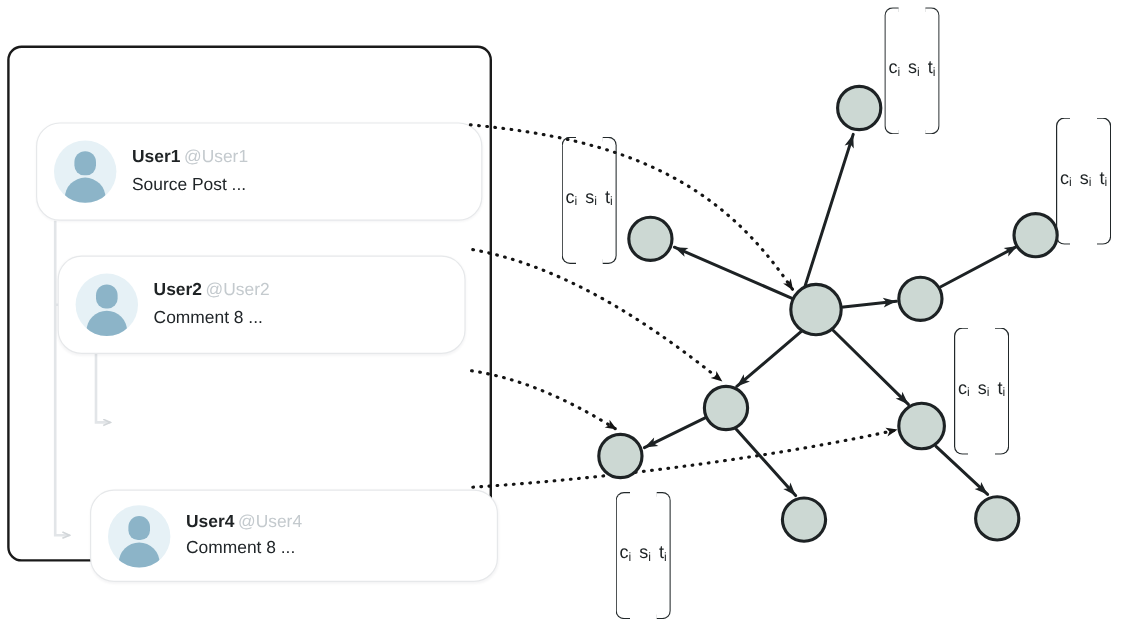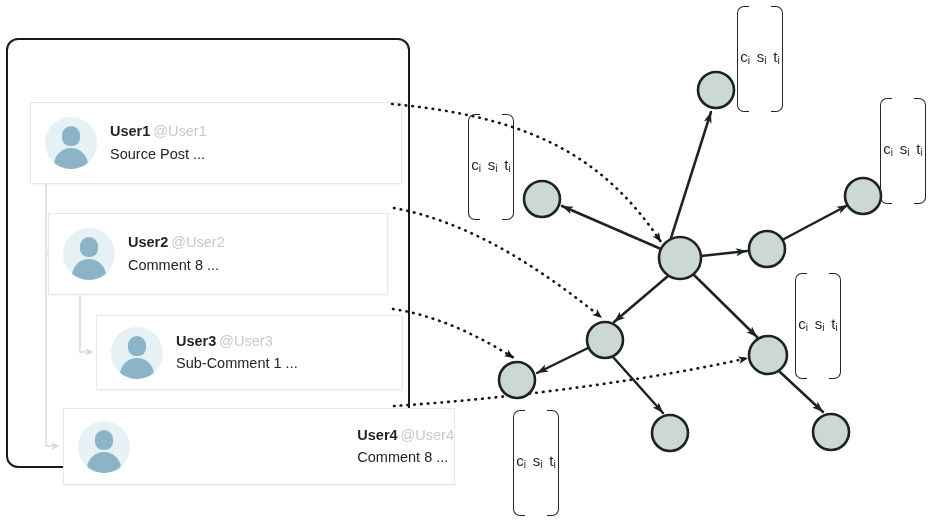--- a/index.html
+++ b/index.html
@@ -33,30 +33,30 @@
     border: 2.5px solid #1a1a1a;
     border-radius: 12px;
     background: #ffffff;
     box-sizing: border-box;
   }
 
   .post-card {
     position: absolute;
     background: #ffffff;
     border: 1px solid #e6e8ea;
-    border-radius: 0;
+    border-radius: 20px;
     box-sizing: border-box;
     box-shadow: 0 1px 2px rgba(20,30,40,0.045);
     display: flex;
     align-items: center;
   }
   .card-1 { left: 22px; top: 62px;  width: 372px; height: 82px; }
   .card-2 { left: 40px; top: 173px; width: 340px; height: 82px; }
   .card-3 { left: 88px; top: 275px; width: 307px; height: 75px; }
-  .card-4 { left: 55px; top: 368px; width: 392px; height: 77px; justify-content: space-between; }
+  .card-4 { left: 67px; top: 368px; width: 340px; height: 77px; }
 
   .avatar {
     position: relative;
     width: 52px;
     height: 52px;
     border-radius: 50%;
     background: #e6f1f6;
     flex: 0 0 52px;
     margin-left: 14px;
     overflow: hidden;
@@ -195,32 +195,20 @@
           <div class="body"></div>
       </div>
       <div class="card-text">
         <div class="name-row">
           <span class="u-name">User2</span><span class="u-handle">@User2</span>
         </div>
         <div class="u-body">Comment 8 ...</div>
       </div>
     </div>
 
-    <div class="post-card card-3">
-      <div class="avatar">
-        <div class="head"></div>
-          <div class="body"></div>
-      </div>
-      <div class="card-text">
-        <div class="name-row">
-          <span class="u-name">User3</span><span class="u-handle">@User3</span>
-        </div>
-        <div class="u-body">Sub-Comment 1 ...</div>
-      </div>
-    </div>
 
     <div class="post-card card-4">
       <div class="avatar">
         <div class="head"></div>
           <div class="body"></div>
       </div>
       <div class="card-text">
         <div class="name-row">
           <span class="u-name">User4</span><span class="u-handle">@User4</span>
         </div>

